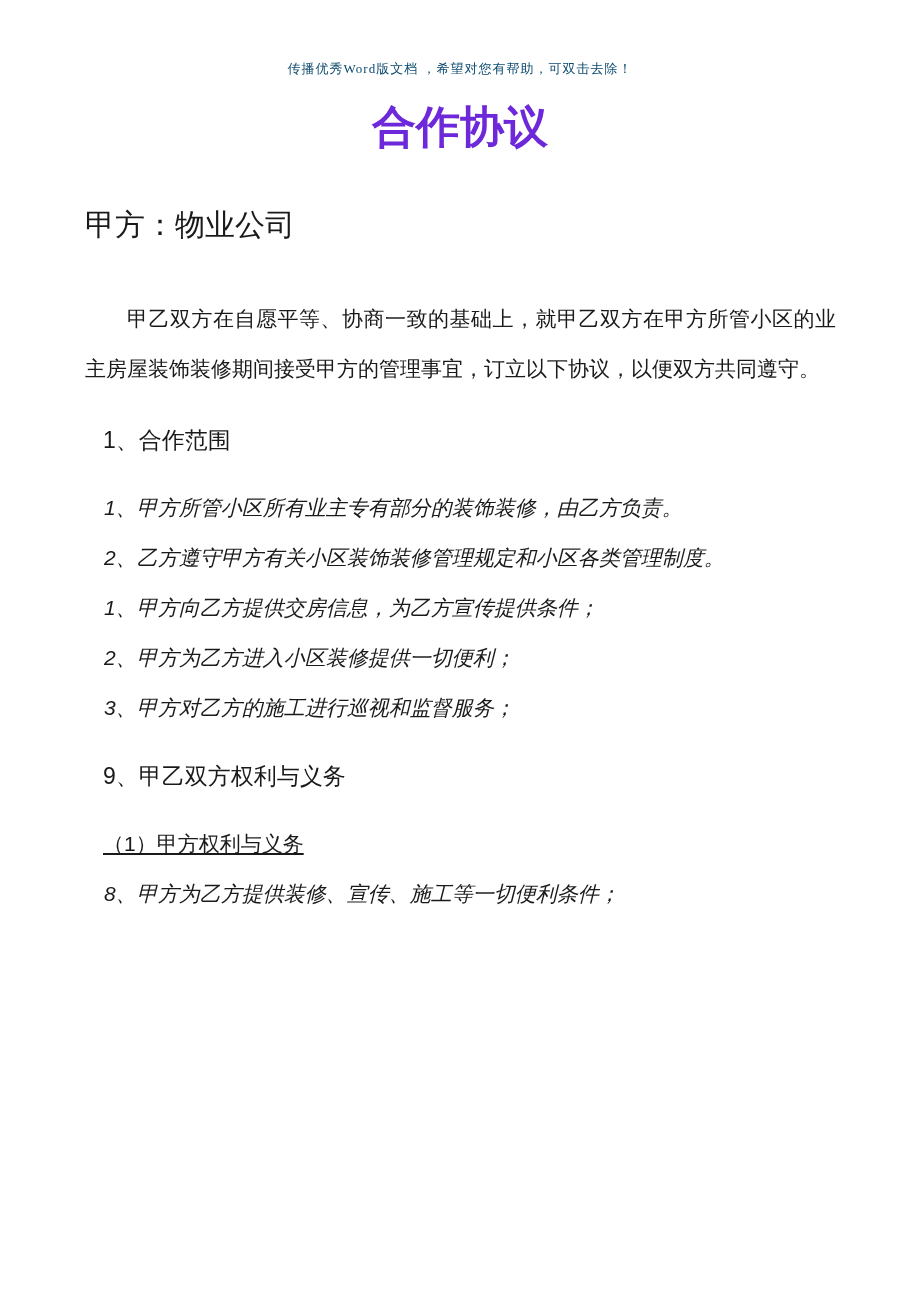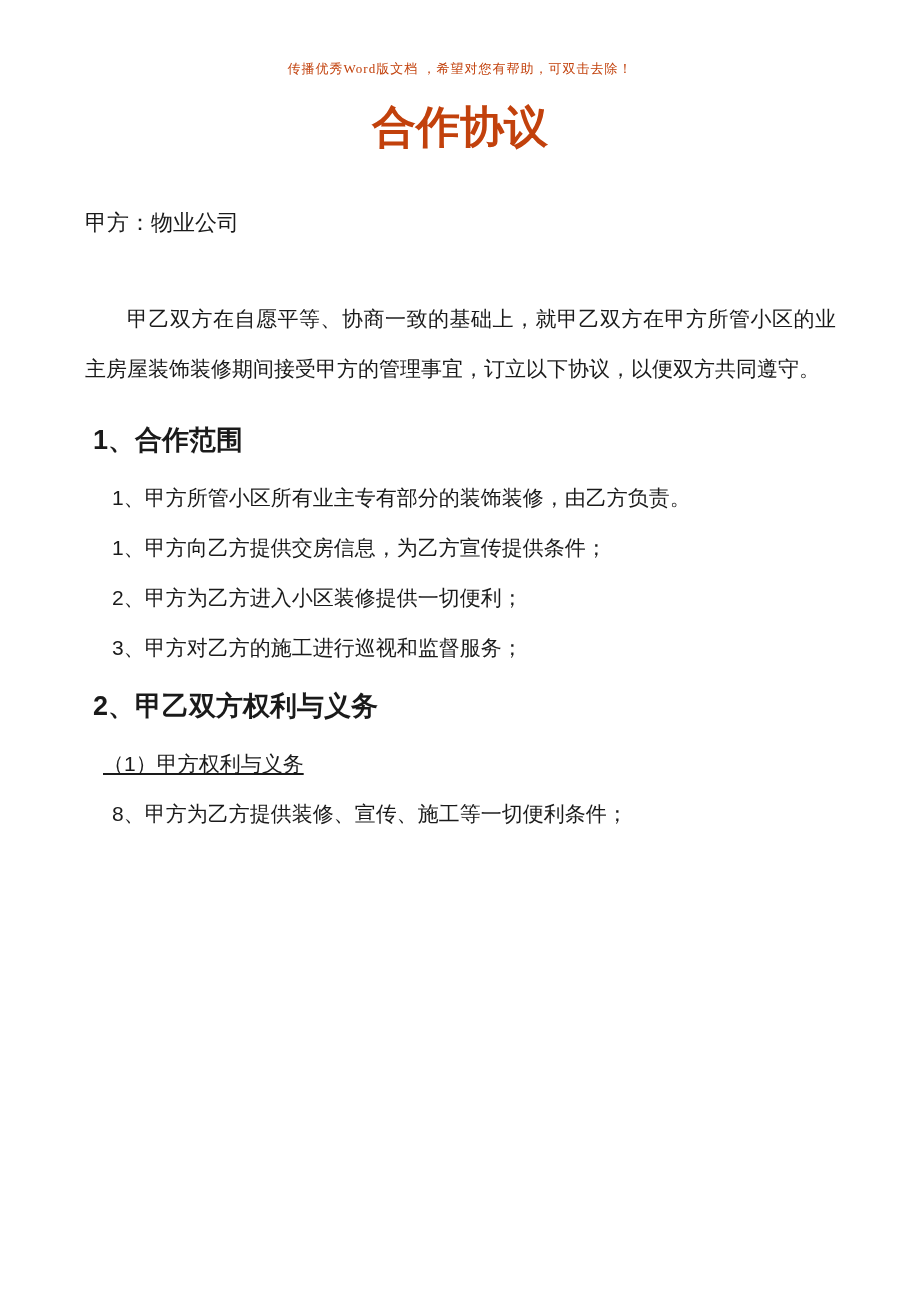--- a/index.html
+++ b/index.html
@@ -17,83 +17,85 @@
     font-family: "Liberation Sans", sans-serif;
     color: #1a1a1a;
     box-sizing: border-box;
   }
   .doc-header-note {
     padding-top: 60px;
     text-align: center;
     font-family: "Liberation Serif", serif;
     font-size: 13px;
     letter-spacing: 1px;
-    color: #c2410c;
+    color: #0c4a6e;
   }
   .doc-title {
     margin: 20px 0 0 0;
     text-align: center;
     font-family: "Liberation Serif", serif;
     font-weight: bold;
     font-size: 44px;
     line-height: 60px;
-    color: #c2410c;
+    color: #6d28d9;
   }
   .content {
     padding: 0 84px 0 85px;
     font-size: 21px;
     line-height: 50px;
     text-align: justify;
   }
   .party {
-    font-family: Liberation Mono, monospace;
-    font-size: 22px;
+    font-family: Liberation Sans, sans-serif;
+    font-size: 30px;
     line-height: 50px;
   }
   .party-jia { margin-top: 42px; }
   .party-yi  { margin-top: 46px; }
   .preamble {
     margin-top: 44px;
     text-indent: 2em;
   }
   .section-heading {
-    margin: 8px;
-    font-weight: bold;
-    font-size: 27px;
+    margin: 18px;
+    font-weight: normal;
+    font-size: 23px;
     line-height: 50px;
   }
   .sub-heading {
     margin-left: 18px;
     text-decoration: underline;
   }
   .sub-item {
-    margin-left: 27px;
+    margin-left: 19px;
+    font-style: italic;
   }
 </style>
 </head>
 <body>
 
 <div class="page">
 
   <div class="doc-header-note">传播优秀Word版文档 ，希望对您有帮助，可双击去除！</div>
 
   <h1 class="doc-title">合作协议</h1>
 
   <div class="content">
 
     <div class="party party-jia">甲方：物业公司</div>
 
 
     <p class="preamble">甲乙双方在自愿平等、协商一致的基础上，就甲乙双方在甲方所管小区的业主房屋装饰装修期间接受甲方的管理事宜，订立以下协议，以便双方共同遵守。</p>
 
     <h2 class="section-heading">1、合作范围</h2>
     <div class="sub-item">1、甲方所管小区所有业主专有部分的装饰装修，由乙方负责。</div>
+    <div class="sub-item">2、乙方遵守甲方有关小区装饰装修管理规定和小区各类管理制度。</div>
 
     <div class="sub-item">1、甲方向乙方提供交房信息，为乙方宣传提供条件；</div>
     <div class="sub-item">2、甲方为乙方进入小区装修提供一切便利；</div>
     <div class="sub-item">3、甲方对乙方的施工进行巡视和监督服务；</div>
 
-    <h2 class="section-heading">2、甲乙双方权利与义务</h2>
+    <h2 class="section-heading">9、甲乙双方权利与义务</h2>
     <div class="sub-heading">（1）甲方权利与义务</div>
     <div class="sub-item">8、甲方为乙方提供装修、宣传、施工等一切便利条件；</div>
 
   </div>
 </div>
 
 </body></html>

